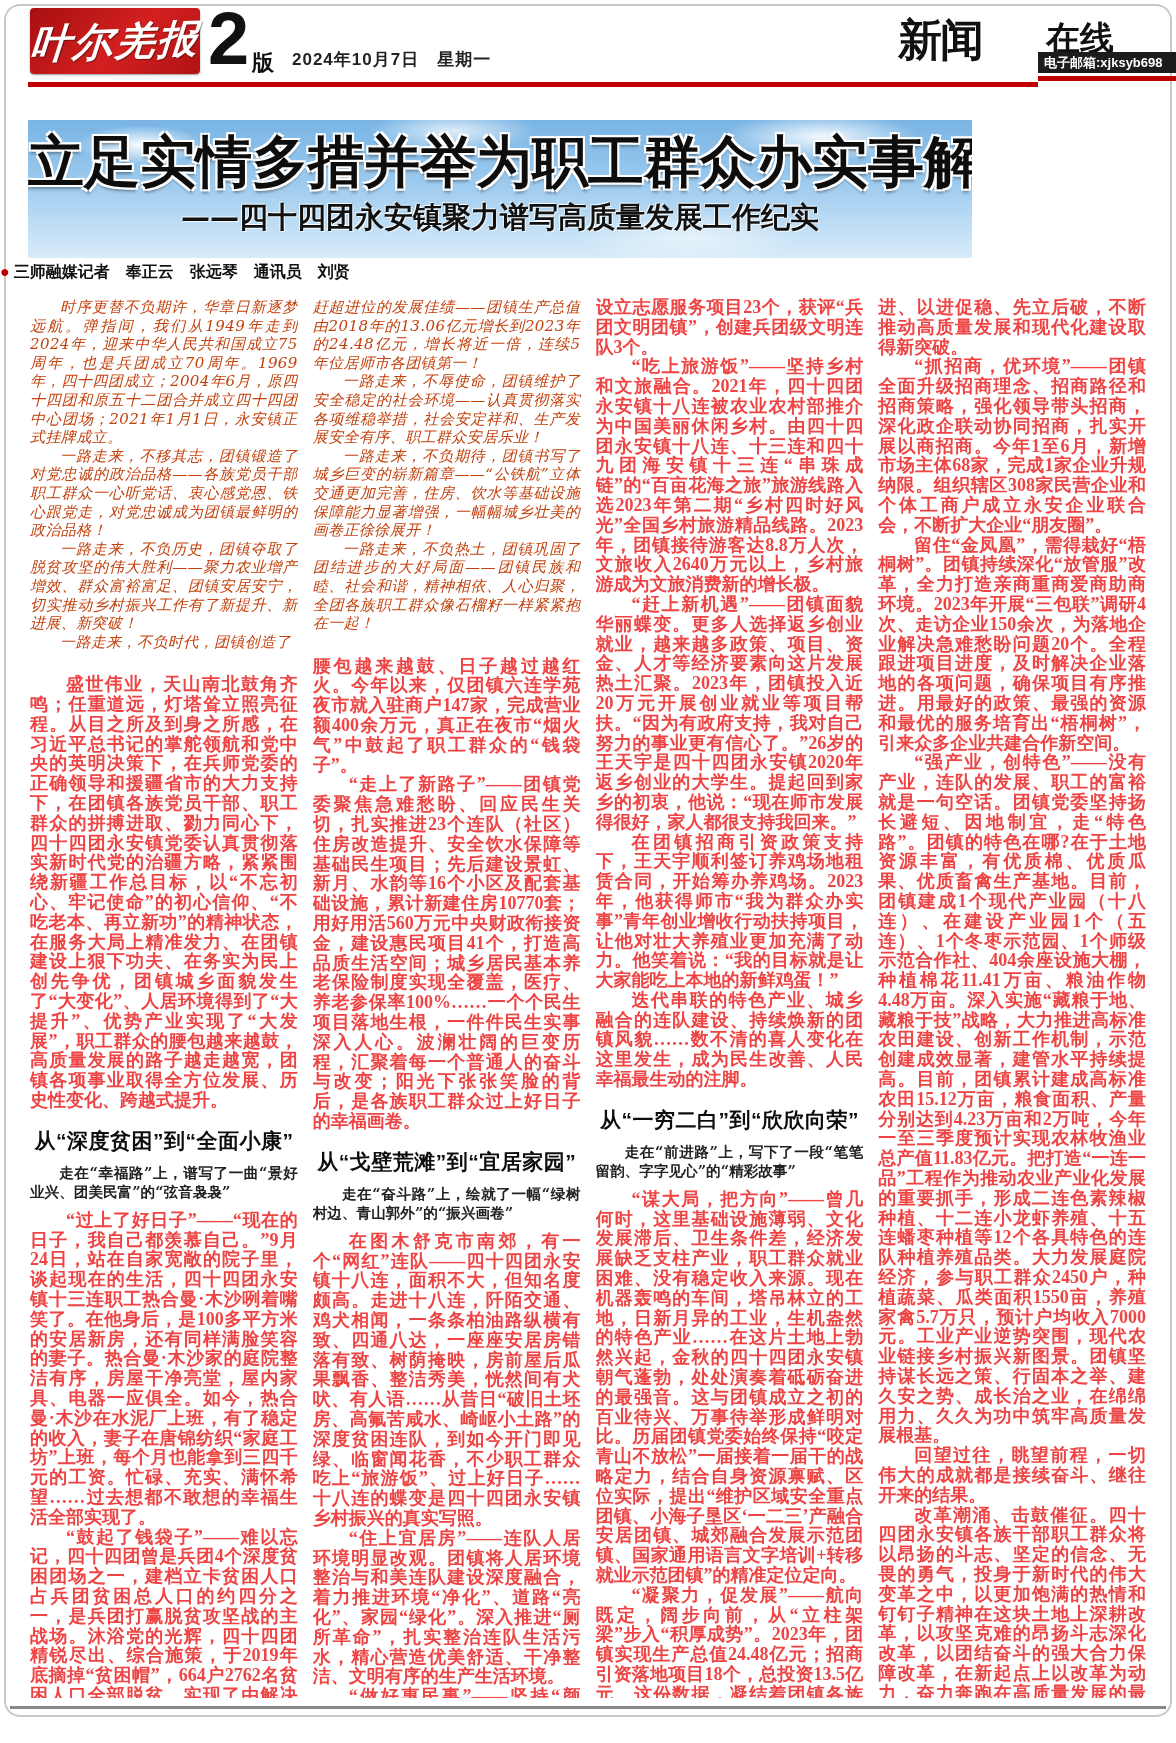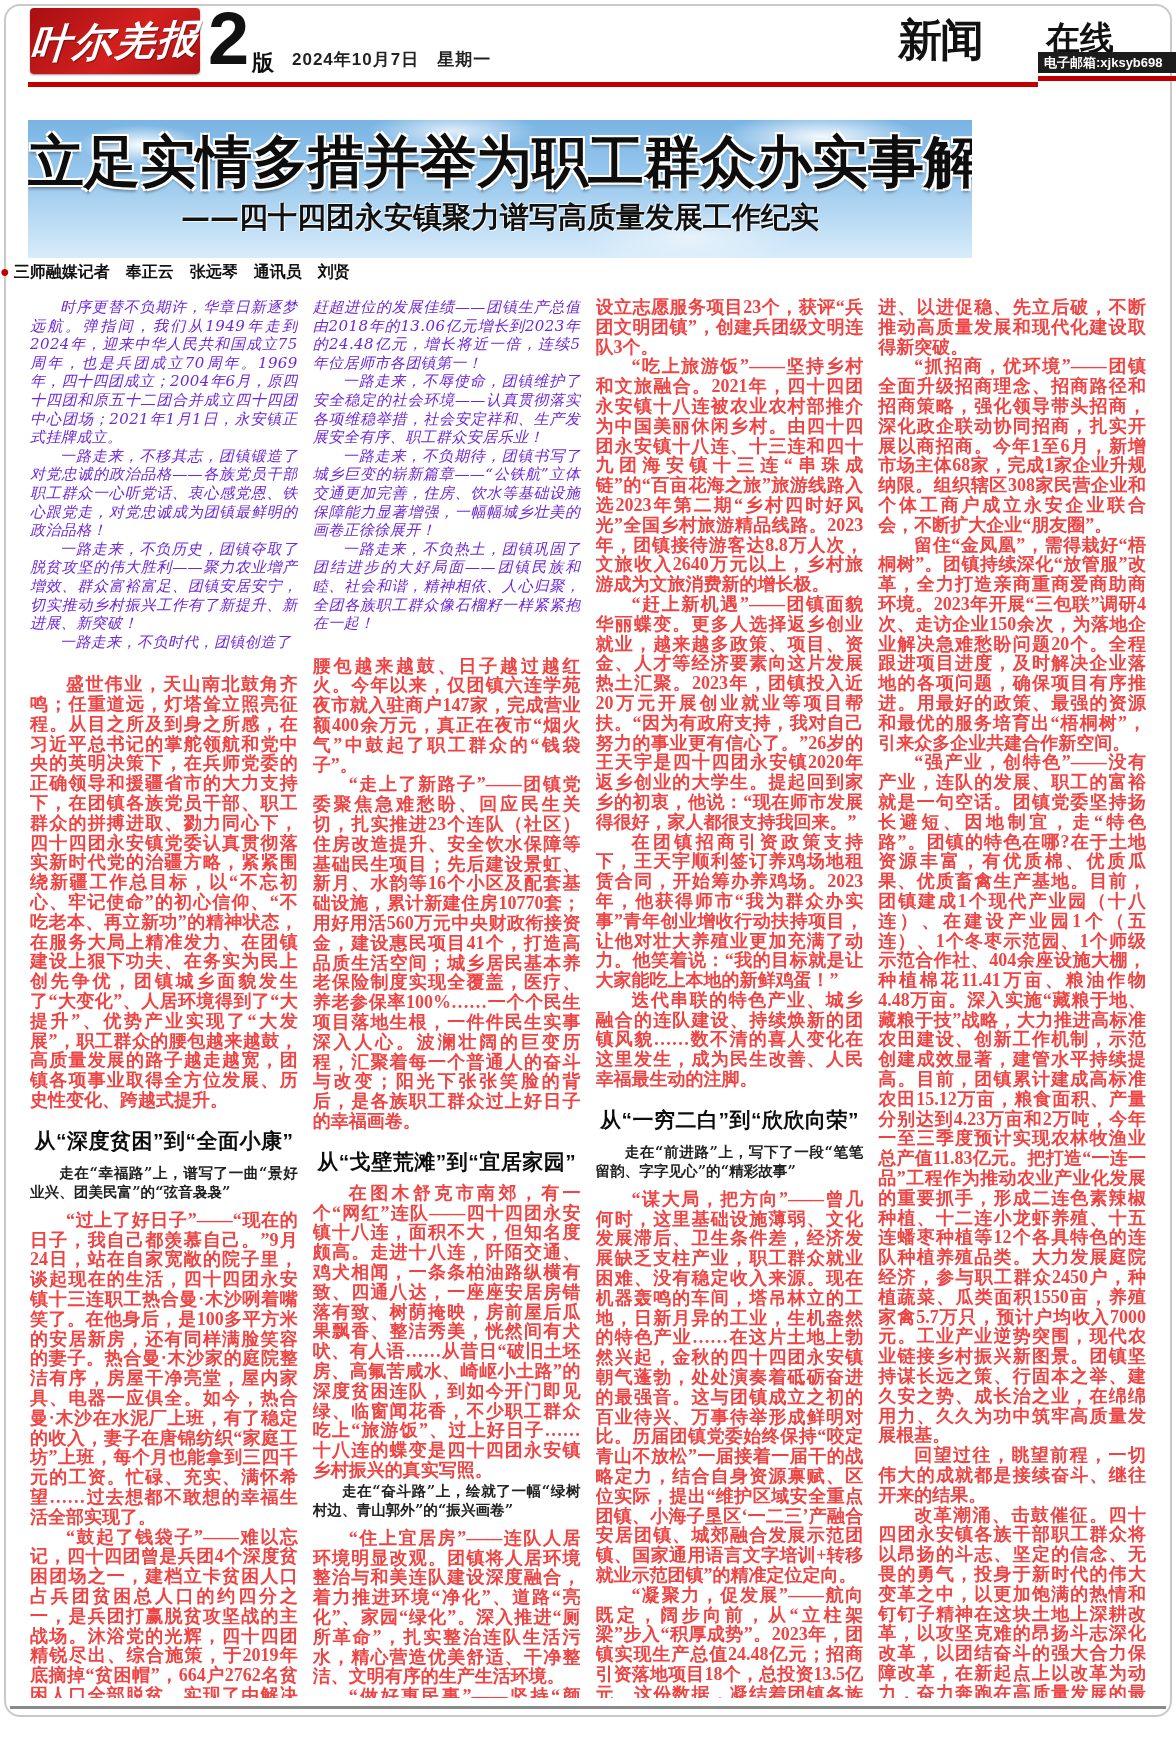--- a/index.html
+++ b/index.html
@@ -47,21 +47,21 @@
         text-shadow:-1px -1px 0 rgba(255,255,255,.8),1px 1px 0 rgba(255,255,255,.8);}
   .byline{position:absolute;left:0;top:262px;width:1176px;text-align:left;font-size:16px;
         font-weight:bold;font-family:"Liberation Sans",sans-serif;color:#111;}
   .byline .dot{color:#c00000;margin-right:4px;}
   
   .article{position:absolute;left:30px;top:298px;width:1116px;height:1400px;
         display:flex;gap:15px;}
   .col{flex:1 1 0;height:1400px;overflow:hidden;text-align:justify;}
   .blk{margin:0;}
   .lead,.lead-cont{font-size:15px;line-height:18.6px;font-style:italic;letter-spacing:.4px;
-        font-family:"DejaVu Serif",serif;color:#6d28d9;}
+        font-family:"DejaVu Serif",serif;color:#c2410c;}
   .lead{text-indent:2em;}
   .para,.para-cont{font-size:18px;line-height:19.8px;font-family:"Liberation Serif",serif;color:#ef4444;font-weight:bold;}
   .para{text-indent:2em;}
   .head{font-size:21px;font-weight:900;font-family:"Liberation Sans",sans-serif;text-align:center;
         margin:16px 0 8px 0;color:#0d0d0d;letter-spacing:.5px;}
   .subhead{font-size:14.6px;line-height:19px;font-weight:bold;text-indent:2em;
         font-family:"DejaVu Serif",serif;color:#222;margin-bottom:10px;}
   .spacer{height:24px;}
   
   .bottom-rule{position:absolute;left:10px;top:1706px;width:1156px;height:3px;background:#8a8a8a;}
@@ -109,22 +109,22 @@
       </div>
     <div class="col">
         <div class="blk lead-cont">赶超进位的发展佳绩——团镇生产总值由2018年的13.06亿元增长到2023年的24.48亿元，增长将近一倍，连续5年位居师市各团镇第一！</div>
         <div class="blk lead">一路走来，不辱使命，团镇维护了安全稳定的社会环境——认真贯彻落实各项维稳举措，社会安定祥和、生产发展安全有序、职工群众安居乐业！</div>
         <div class="blk lead">一路走来，不负期待，团镇书写了城乡巨变的崭新篇章——“公铁航”立体交通更加完善，住房、饮水等基础设施保障能力显著增强，一幅幅城乡壮美的画卷正徐徐展开！</div>
         <div class="blk lead">一路走来，不负热土，团镇巩固了团结进步的大好局面——团镇民族和睦、社会和谐，精神相依、人心归聚，全团各族职工群众像石榴籽一样紧紧抱在一起！</div>
         <div class="blk spacer"></div>
         <div class="blk para-cont">腰包越来越鼓、日子越过越红火。今年以来，仅团镇六连学苑夜市就入驻商户147家，完成营业额400余万元，真正在夜市“烟火气”中鼓起了职工群众的“钱袋子”。</div>
         <div class="blk para">“走上了新路子”——团镇党委聚焦急难愁盼、回应民生关切，扎实推进23个连队（社区）住房改造提升、安全饮水保障等基础民生项目；先后建设景虹、新月、水韵等16个小区及配套基础设施，累计新建住房10770套；用好用活560万元中央财政衔接资金，建设惠民项目41个，打造高品质生活空间；城乡居民基本养老保险制度实现全覆盖，医疗、养老参保率100%……一个个民生项目落地生根，一件件民生实事深入人心。波澜壮阔的巨变历程，汇聚着每一个普通人的奋斗与改变；阳光下张张笑脸的背后，是各族职工群众过上好日子的幸福画卷。</div>
         <div class="blk head">从“戈壁荒滩”到“宜居家园”</div>
+        <div class="blk subhead">走在“奋斗路”上，绘就了一幅“绿树村边、青山郭外”的“振兴画卷”</div>
         <div class="blk para">在图木舒克市南郊，有一个“网红”连队——四十四团永安镇十八连，面积不大，但知名度颇高。走进十八连，阡陌交通、鸡犬相闻，一条条柏油路纵横有致、四通八达，一座座安居房错落有致、树荫掩映，房前屋后瓜果飘香、整洁秀美，恍然间有犬吠、有人语……从昔日“破旧土坯房、高氟苦咸水、崎岖小土路”的深度贫困连队，到如今开门即见绿、临窗闻花香，不少职工群众吃上“旅游饭”、过上好日子……十八连的蝶变是四十四团永安镇乡村振兴的真实写照。</div>
-        <div class="blk subhead">走在“奋斗路”上，绘就了一幅“绿树村边、青山郭外”的“振兴画卷”</div>
         <div class="blk para">“住上宜居房”——连队人居环境明显改观。团镇将人居环境整治与和美连队建设深度融合，着力推进环境“净化”、道路“亮化”、家园“绿化”。深入推进“厕所革命”，扎实整治连队生活污水，精心营造优美舒适、干净整洁、文明有序的生产生活环境。</div>
         <div class="blk para">“做好惠民事”——坚持“颜值”与“内涵”并重。从班子主导到全民行动，从社会共建到突出特色，从城镇建设到连风文明，四十四团永安镇把文明建设与民生实事有机统一结合，依托新时代文明实践站开展志愿服务活动745次，</div>
       </div>
     <div class="col">
         <div class="blk para-cont">设立志愿服务项目23个，获评“兵团文明团镇”，创建兵团级文明连队3个。</div>
         <div class="blk para">“吃上旅游饭”——坚持乡村和文旅融合。2021年，四十四团永安镇十八连被农业农村部推介为中国美丽休闲乡村。由四十四团永安镇十八连、十三连和四十九团海安镇十三连“串珠成链”的“百亩花海之旅”旅游线路入选2023年第二期“乡村四时好风光”全国乡村旅游精品线路。2023年，团镇接待游客达8.8万人次，文旅收入2640万元以上，乡村旅游成为文旅消费新的增长极。</div>
         <div class="blk para">“赶上新机遇”——团镇面貌华丽蝶变。更多人选择返乡创业就业，越来越多政策、项目、资金、人才等经济要素向这片发展热土汇聚。2023年，团镇投入近20万元开展创业就业等项目帮扶。“因为有政府支持，我对自己努力的事业更有信心了。”26岁的王天宇是四十四团永安镇2020年返乡创业的大学生。提起回到家乡的初衷，他说：“现在师市发展得很好，家人都很支持我回来。”</div>
         <div class="blk para">在团镇招商引资政策支持下，王天宇顺利签订养鸡场地租赁合同，开始筹办养鸡场。2023年，他获得师市“我为群众办实事”青年创业增收行动扶持项目，让他对壮大养殖业更加充满了动力。他笑着说：“我的目标就是让大家能吃上本地的新鲜鸡蛋！”</div>
         <div class="blk para">迭代串联的特色产业、城乡融合的连队建设、持续焕新的团镇风貌……数不清的喜人变化在这里发生，成为民生改善、人民幸福最生动的注脚。</div>
         <div class="blk head">从“一穷二白”到“欣欣向荣”</div>

